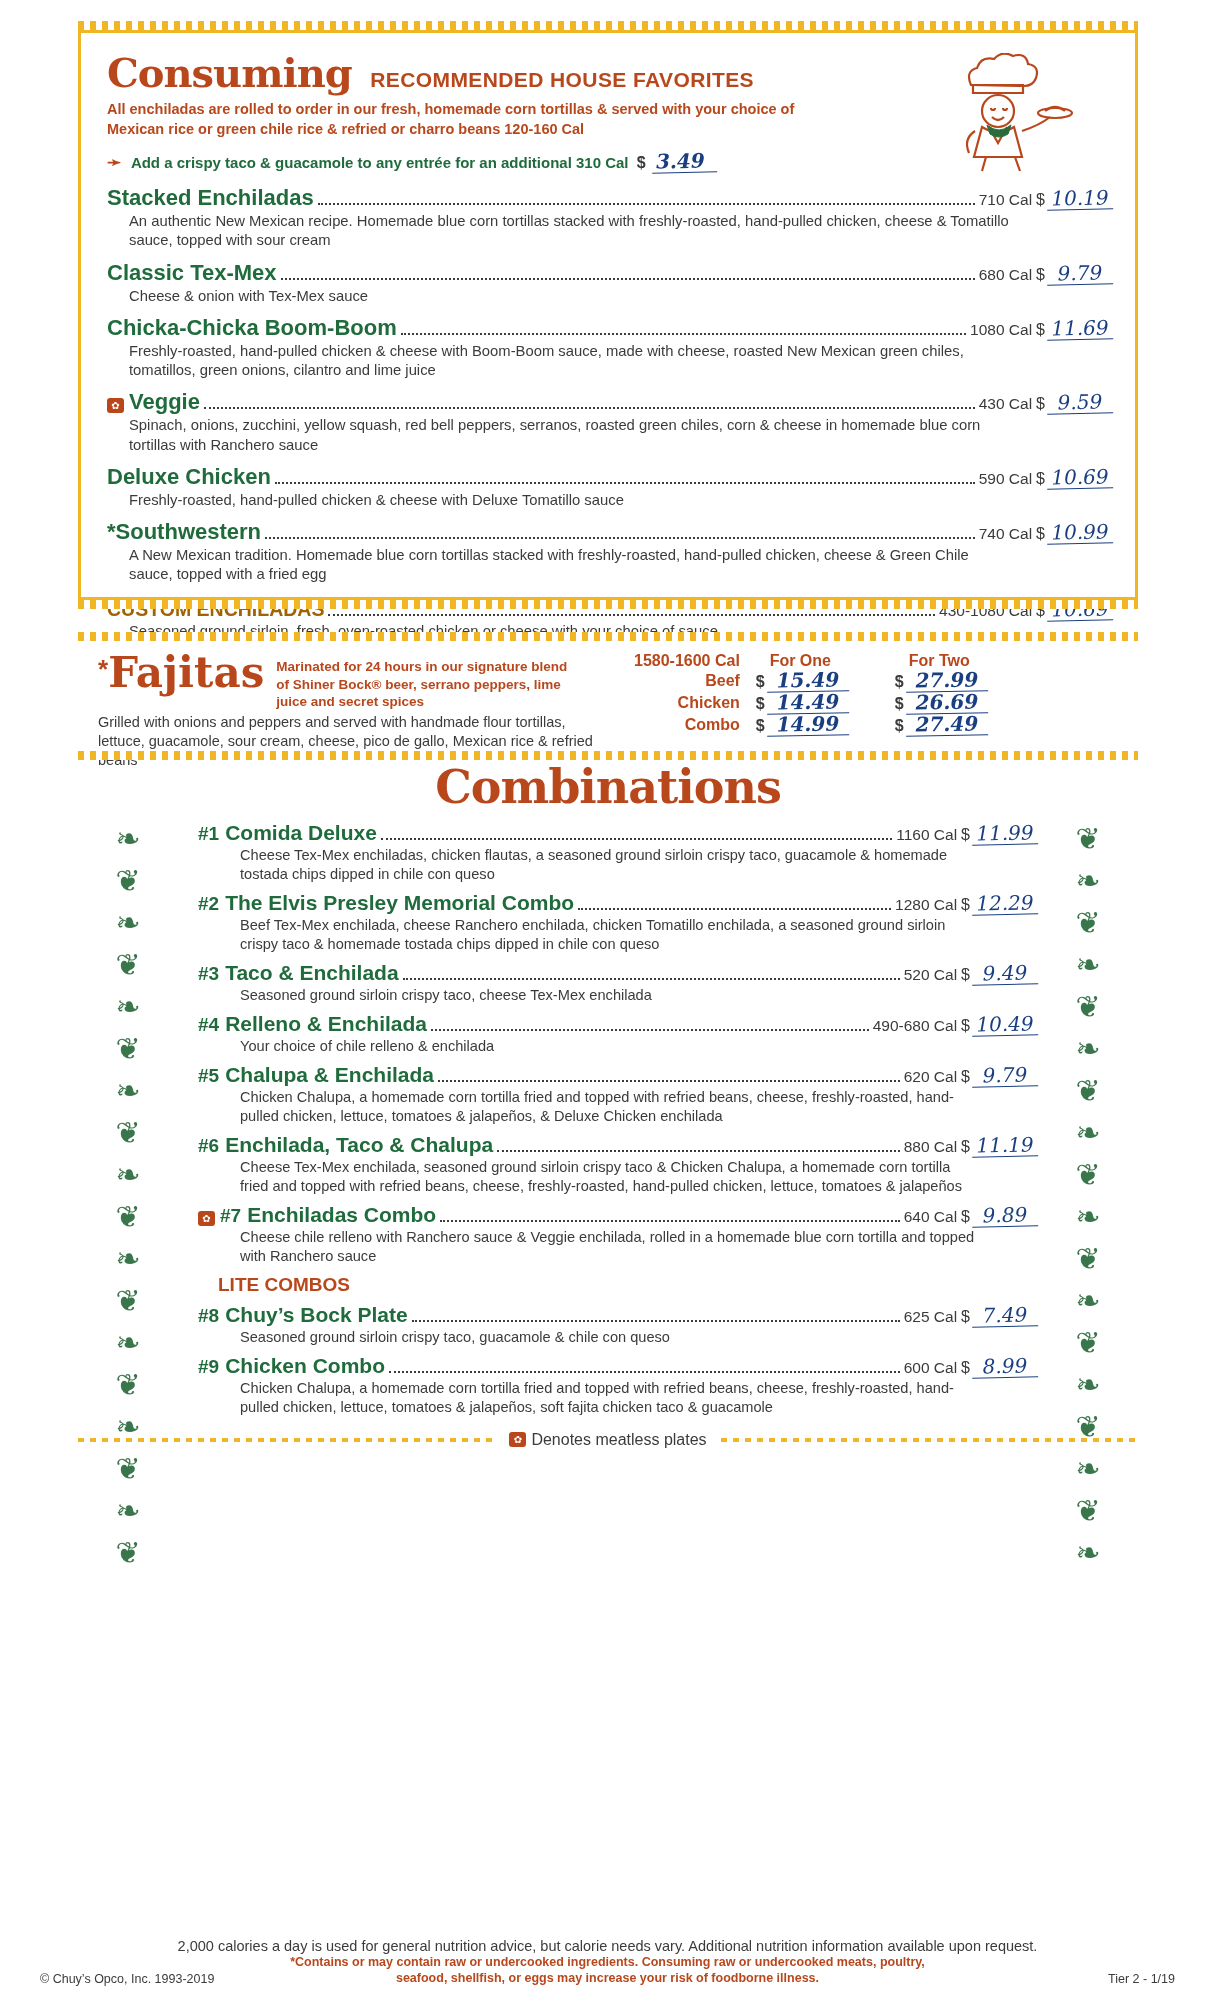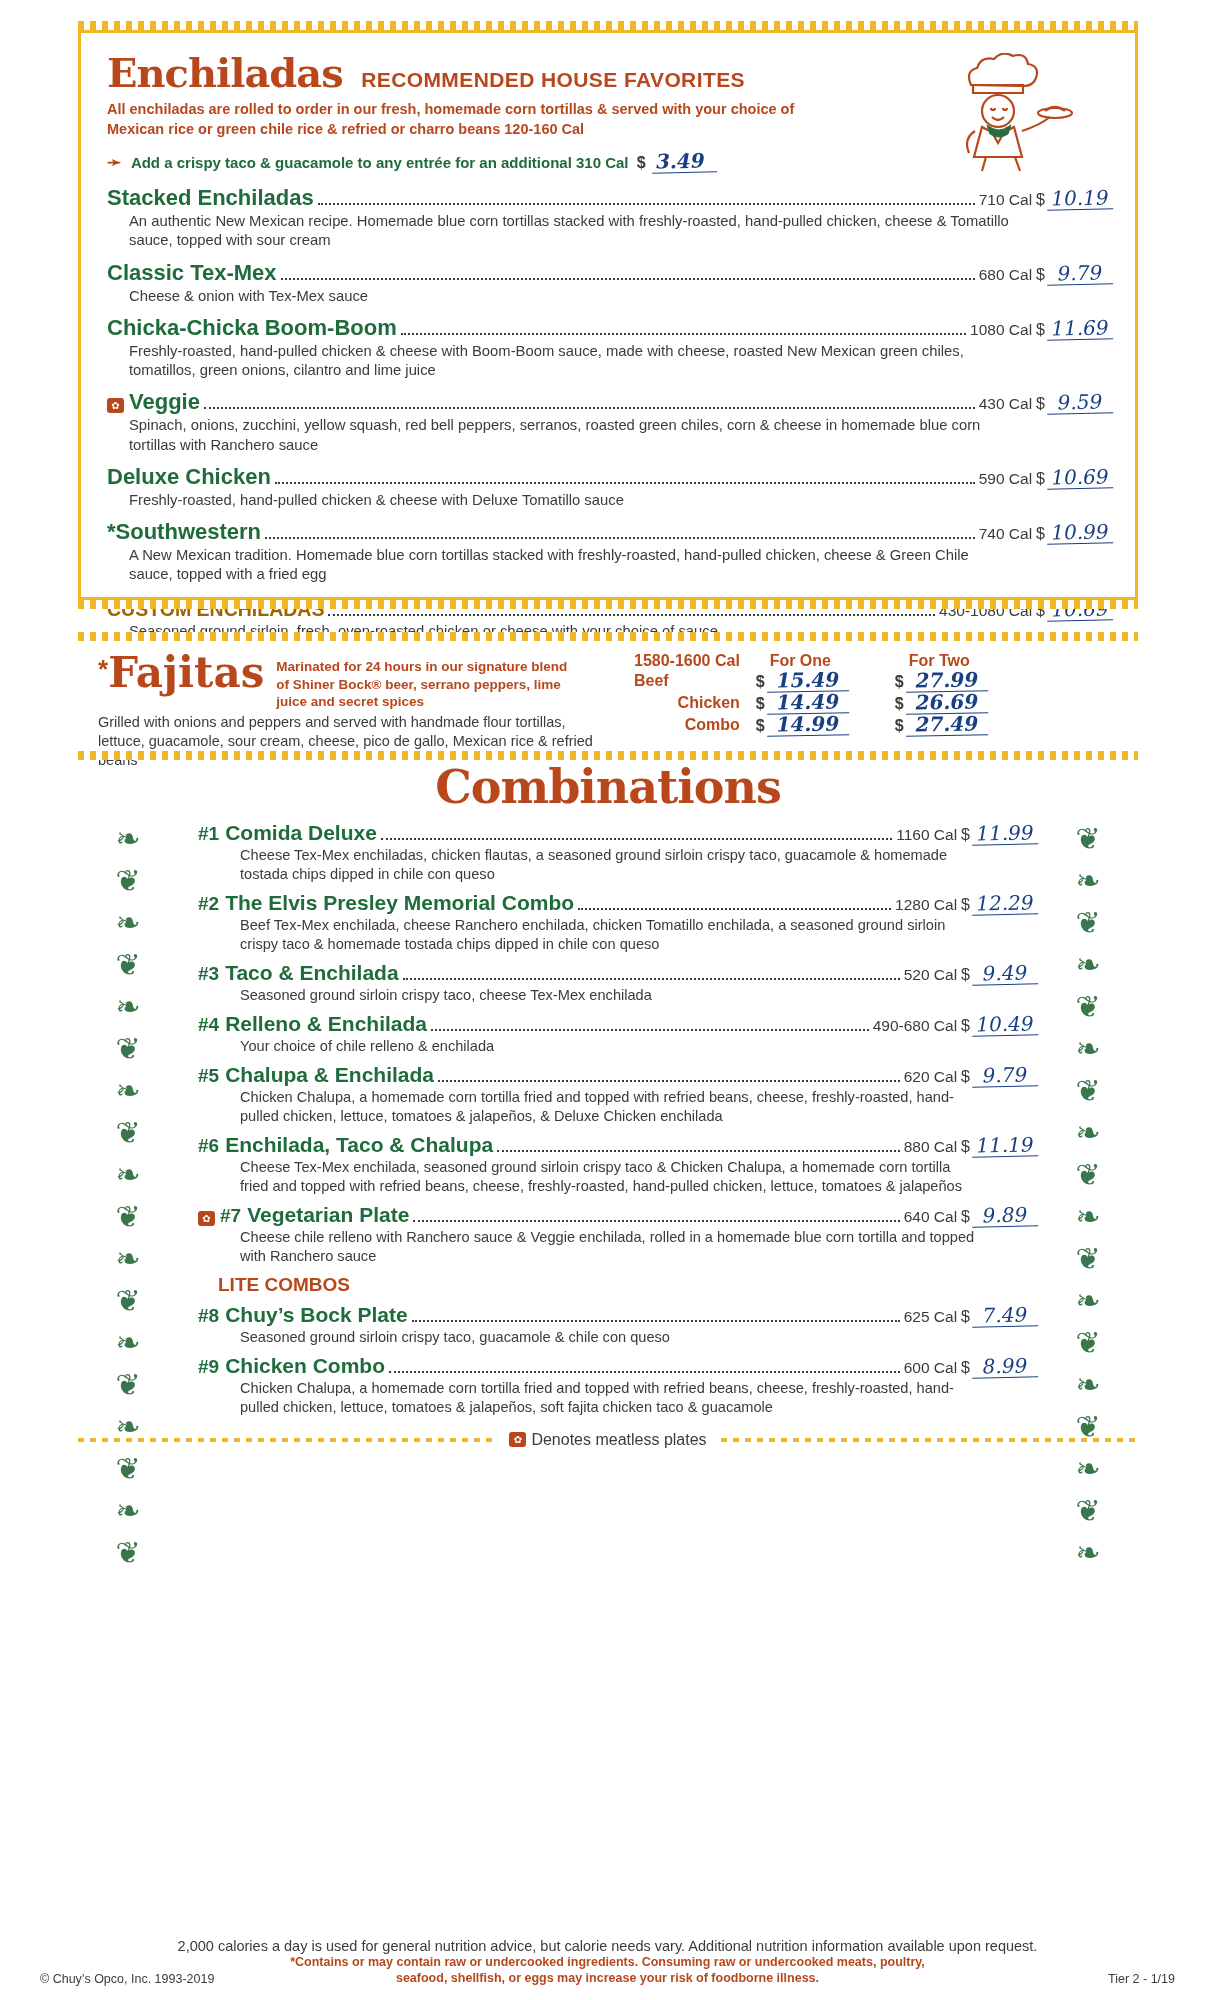--- a/index.html
+++ b/index.html
@@ -136,21 +136,21 @@
 </style>
 </head>
 <body>
 
 <div class="page">
 
   <div id="enchiladas-section">
     <div style="padding:16px 22px 10px 26px;position:relative;">
 
       <div style="position:relative;">
-        <span class="enchilada-title">Enchiladas</span>
+        <span class="enchilada-title">Consuming</span>
         <span class="recommended">RECOMMENDED HOUSE FAVORITES</span>
       </div>
 
       <div class="ench-sub" style="width:730px;">All enchiladas are rolled to order in our fresh, homemade corn tortillas &amp; served with your choice of Mexican rice or green chile rice &amp; refried or charro beans 120-160 Cal</div>
 
       <div class="add-crispy">
         <span class="arrow-red">➛</span>
         <span>Add a crispy taco &amp; guacamole to any entrée for an additional 310 Cal</span>
         <span class="dollar">$</span>
         <span class="hand-price">3.49</span>
@@ -271,21 +271,21 @@
 
       <div style="flex:1 1 auto;margin-left:10px;">
         <table class="fajitas-table" style="border-collapse:collapse;margin-top:4px;">
           <tbody>
               <tr>
             <td class="cal-range">1580-1600 Cal</td>
             <td class="hdr" style="text-align:center;">For One</td>
             <td class="hdr" style="text-align:center;padding-left:36px;">For Two</td>
           </tr>
           <tr>
-            <td style="">Beef</td>
+            <td style="text-align:right;">Beef</td>
             <td style="text-align:center;"><span class="dollar">$</span><span class="pr">15.49</span></td>
             <td style="text-align:center;padding-left:36px;"><span class="dollar">$</span><span class="pr">27.99</span></td>
           </tr>
           <tr>
             <td style="text-align:right;">Chicken</td>
             <td style="text-align:center;"><span class="dollar">$</span><span class="pr">14.49</span></td>
             <td style="text-align:center;padding-left:36px;"><span class="dollar">$</span><span class="pr">26.69</span></td>
           </tr>
           <tr>
             <td style="text-align:right;">Combo</td>
@@ -413,21 +413,21 @@
           <span class="dollar">$</span>
           <span class="price">11.19</span>
         </div>
         <div class="combo-desc">Cheese Tex-Mex enchilada, seasoned ground sirloin crispy taco &amp; Chicken Chalupa, a homemade corn tortilla fried and topped with refried beans, cheese, freshly-roasted, hand-pulled chicken, lettuce, tomatoes &amp; jalapeños</div>
       </div>
 
       <div class="combo-item">
         <div class="item-line">
           <span class="veg-icon">✿</span>
           <span class="combo-num">#7</span>
-          <span class="combo-name">Vegetarian Plate</span>
+          <span class="combo-name">Enchiladas Combo</span>
           <span class="dots"></span>
           <span class="cal">640 Cal</span>
           <span class="dollar">$</span>
           <span class="price">9.89</span>
         </div>
         <div class="combo-desc">Cheese chile relleno with Ranchero sauce &amp; Veggie enchilada, rolled in a homemade blue corn tortilla and topped with Ranchero sauce</div>
       </div>
 
 
       <div class="lite" style="margin-left:20px;">LITE COMBOS</div>

